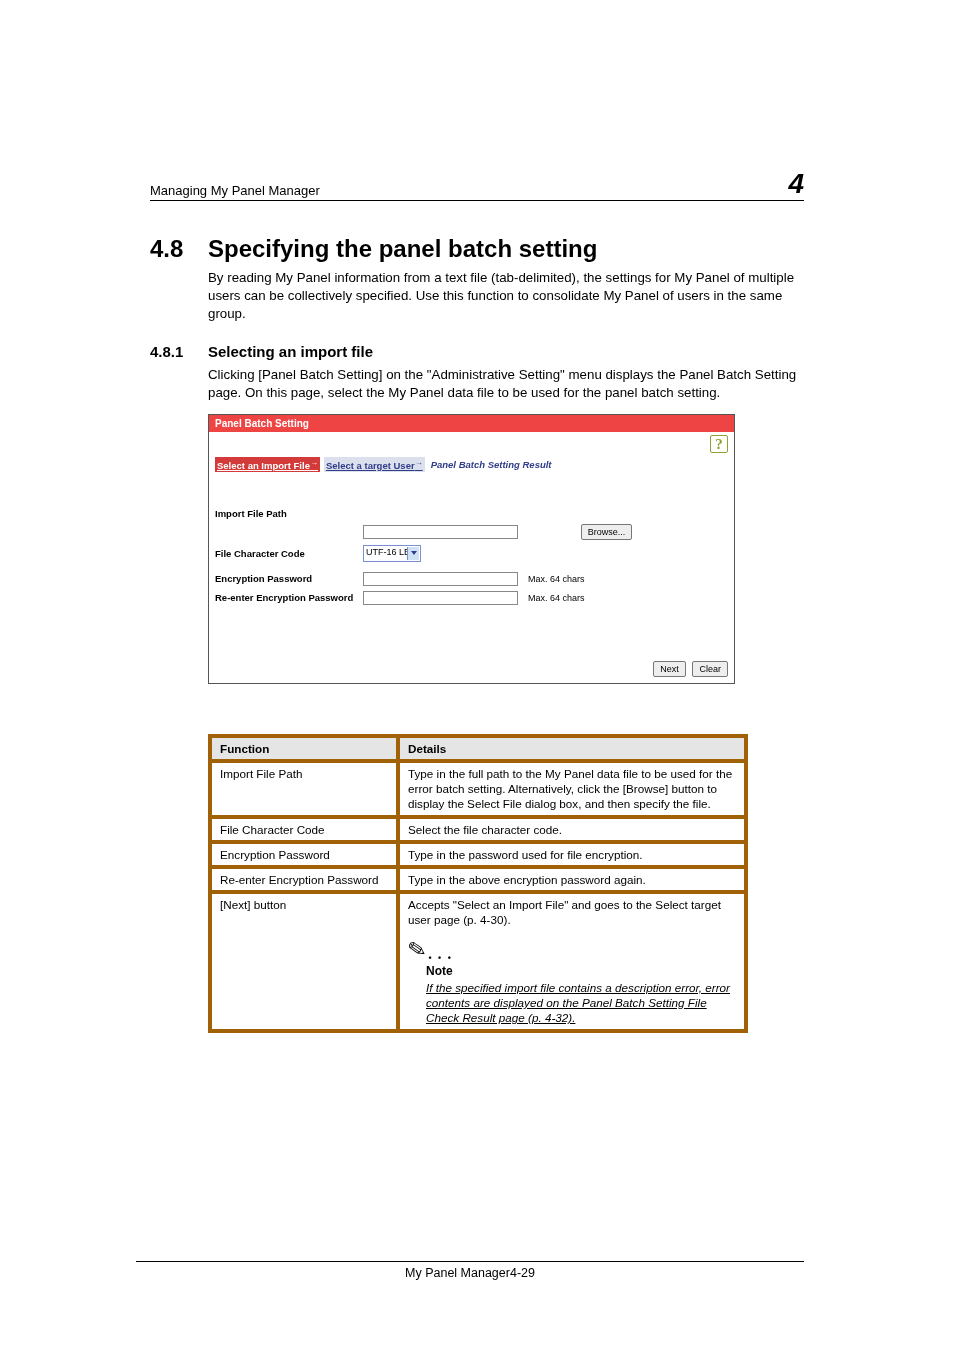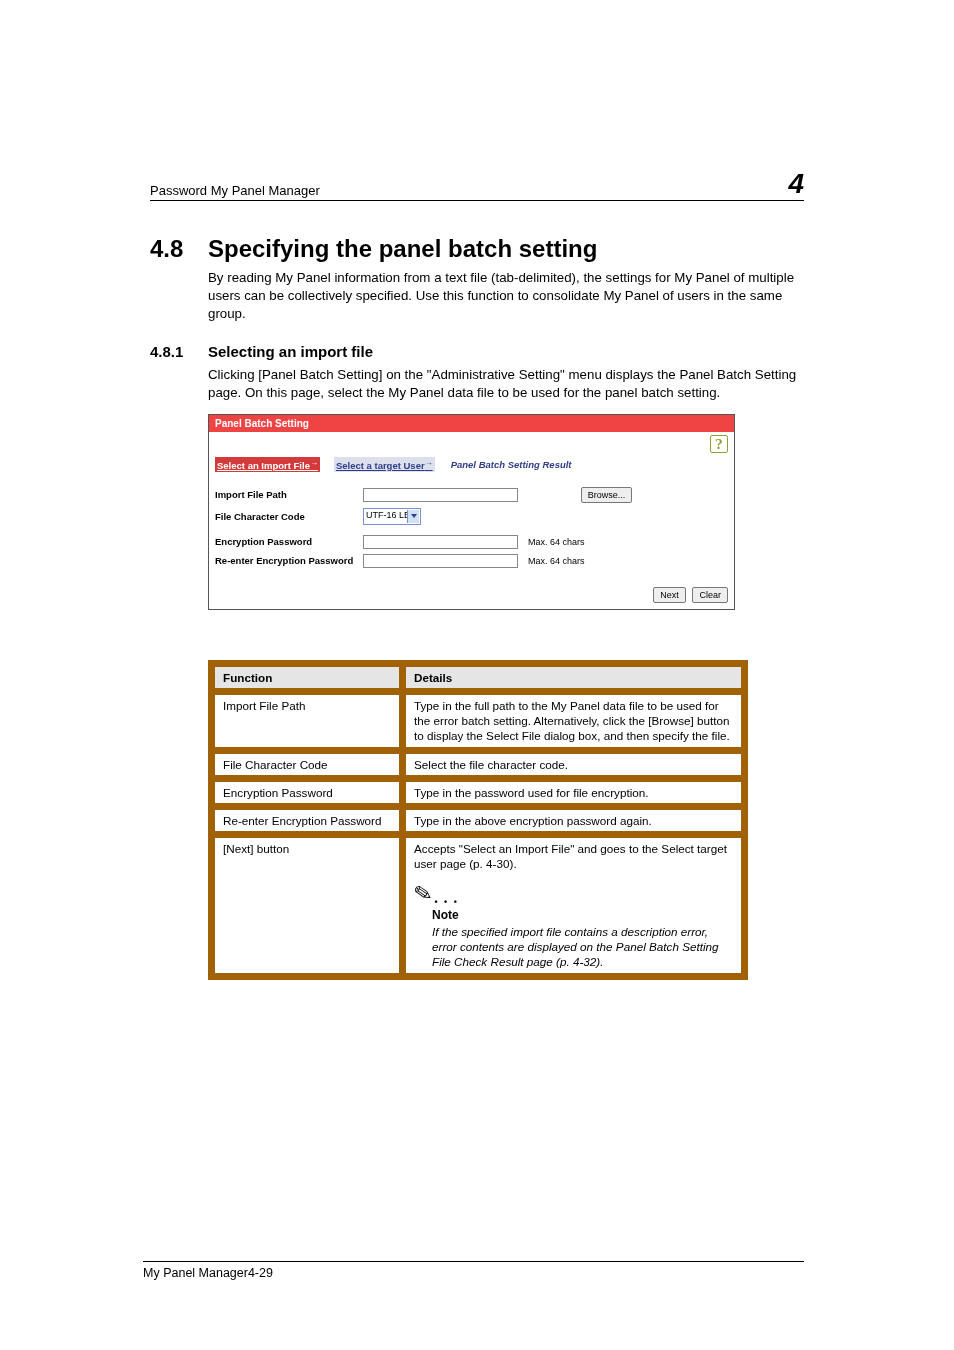--- a/index.html
+++ b/index.html
@@ -89,21 +89,21 @@
     width: 16px;
     height: 16px;
     line-height: 16px;
     text-align: center;
     border-radius: 2px;
     font-size: 15px;
   }
   .steps-row {
     padding: 4px 6px 8px 6px;
     display: flex;
-    gap: 14px;
+    gap: 4px;
     align-items: center;
     font-size: 9.5px;
   }
   .step-active {
     background: #d33a3a;
     color: #fff;
     padding: 1px 2px;
     font-weight: bold;
     text-decoration: underline;
   }
@@ -140,20 +140,21 @@
   }
   .browse-btn, .small-btn {
     border: 1px solid #777;
     background: #eee;
     height: 16px;
     font-size: 9px;
     padding: 0 6px;
     line-height: 14px;
     margin-left: 4px;
     border-radius: 2px;
+    margin-top: 37px;
   }
   .select-box {
     border: 1px solid #7a8fd4;
     background: #fff;
     height: 15px;
     font-size: 9px;
     padding: 0 10px 0 2px;
     line-height: 13px;
     position: relative;
     display: inline-block;
@@ -181,60 +182,60 @@
 
   
   table.doc {
     border-collapse: collapse;
     margin: 0 0 0 58px;
     width: 540px;
     font-size: 11.7px;
     line-height: 1.3;
   }
   table.doc th, table.doc td {
-    border: 7px solid #a16207;
+    border: 4px solid #a16207;
     padding: 3px 8px;
     text-align: left;
     vertical-align: top;
   }
   table.doc th {
     background: #e5e5e5;
     font-weight: bold;
   }
   table.doc td.col1 { width: 168px; }
   .note-block { margin-top: 8px; }
   .note-icon {
     font-size: 22px;
     display: inline-block;
     transform: rotate(-10deg);
   }
   .dots { letter-spacing: 2px; font-weight: bold; font-size: 9px; margin-left: 2px; vertical-align: -4px;}
   .note-inner { margin-left: 18px; }
   .note-title { font-weight: bold; font-size: 12px; }
-  .note-body { font-style: italic; font-size: 11.7px; }
+  .note-body { font-style: italic; font-size: 11.7px; text-decoration: underline; }
 
   .footer {
     position: absolute;
-    left: 143px;
+    left: 136px;
     right: 150px;
     bottom: 70px;
     border-top: 1px solid #000;
     padding-top: 4px;
     display: flex;
-    justify-content: flex-start;
+    justify-content: center;
     font-size: 12.5px;
   }
 </style>
 </head>
 <body>
 
 <div class="page">
 
   <div class="header-line">
-    <div class="header-left">Password My Panel Manager</div>
+    <div class="header-left">Managing My Panel Manager</div>
     <div class="header-right">4</div>
   </div>
 
   <h2 class="section">
     <span class="num">4.8</span>
     <span>Specifying the panel batch setting</span>
   </h2>
   <p class="body-text">By reading My Panel information from a text file (tab-delimited), the settings for My Panel of multiple users can be collectively specified. Use this function to consolidate My Panel of users in the same group.</p>
 
   <h3 class="subsection">

